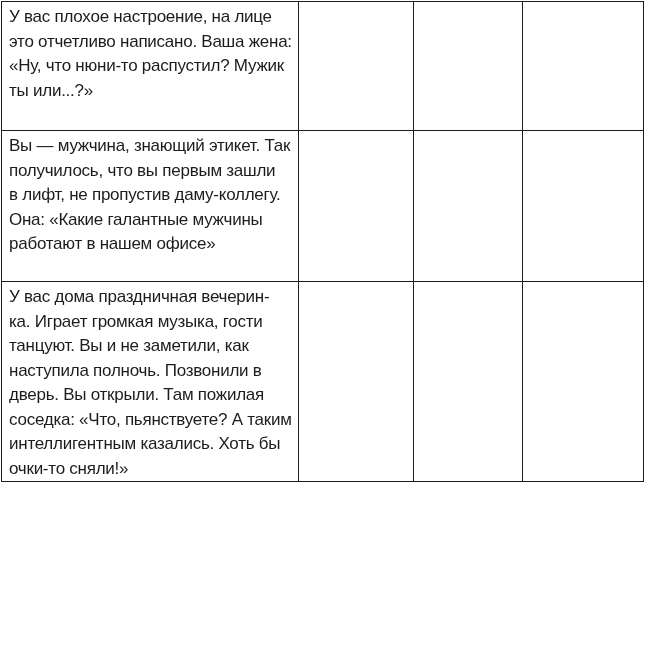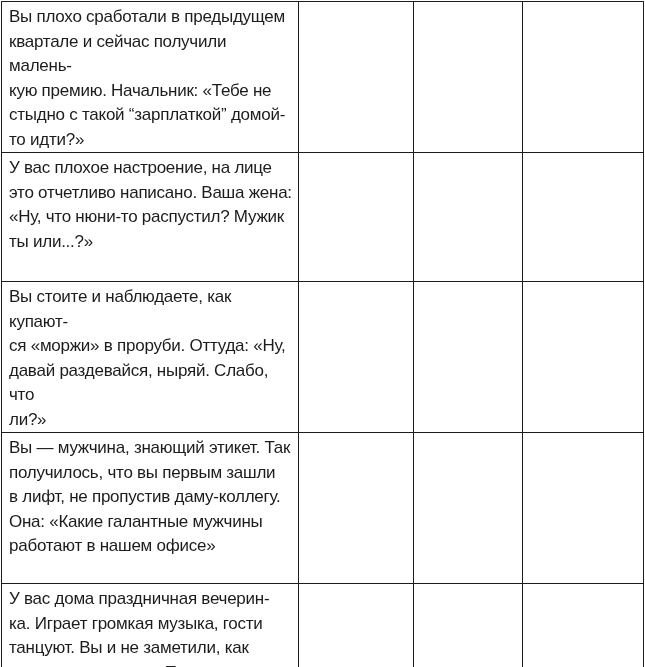--- a/index.html
+++ b/index.html
@@ -38,49 +38,26 @@
 <body>
 
 <table class="scenario-table">
   <colgroup>
     <col style="width:297px">
     <col style="width:115px">
     <col style="width:109px">
     <col style="width:121px">
   </colgroup>
   <tbody>
-    <tr style="height:128px">
-      <td>
-        <div class="scenario-text">Вы плохо сработали в предыдущем
-квартале и сейчас получили малень-
-кую премию. Начальник: «Тебе не
-стыдно с такой “зарплаткой” домой-
-то идти?»</div>
-      </td>
-      <td></td>
-      <td></td>
-      <td></td>
-    </tr>
     <tr style="height:129px">
       <td>
         <div class="scenario-text">У вас плохое настроение, на лице
 это отчетливо написано. Ваша жена:
 «Ну, что нюни-то распустил? Мужик
 ты или...?»</div>
-      </td>
-      <td></td>
-      <td></td>
-      <td></td>
-    </tr>
-    <tr style="height:107px">
-      <td>
-        <div class="scenario-text">Вы стоите и наблюдаете, как купают-
-ся «моржи» в проруби. Оттуда: «Ну,
-давай раздевайся, ныряй. Слабо, что
-ли?»</div>
       </td>
       <td></td>
       <td></td>
       <td></td>
     </tr>
     <tr style="height:151px">
       <td>
         <div class="scenario-text">Вы — мужчина, знающий этикет. Так
 получилось, что вы первым зашли
 в лифт, не пропустив даму-коллегу.

